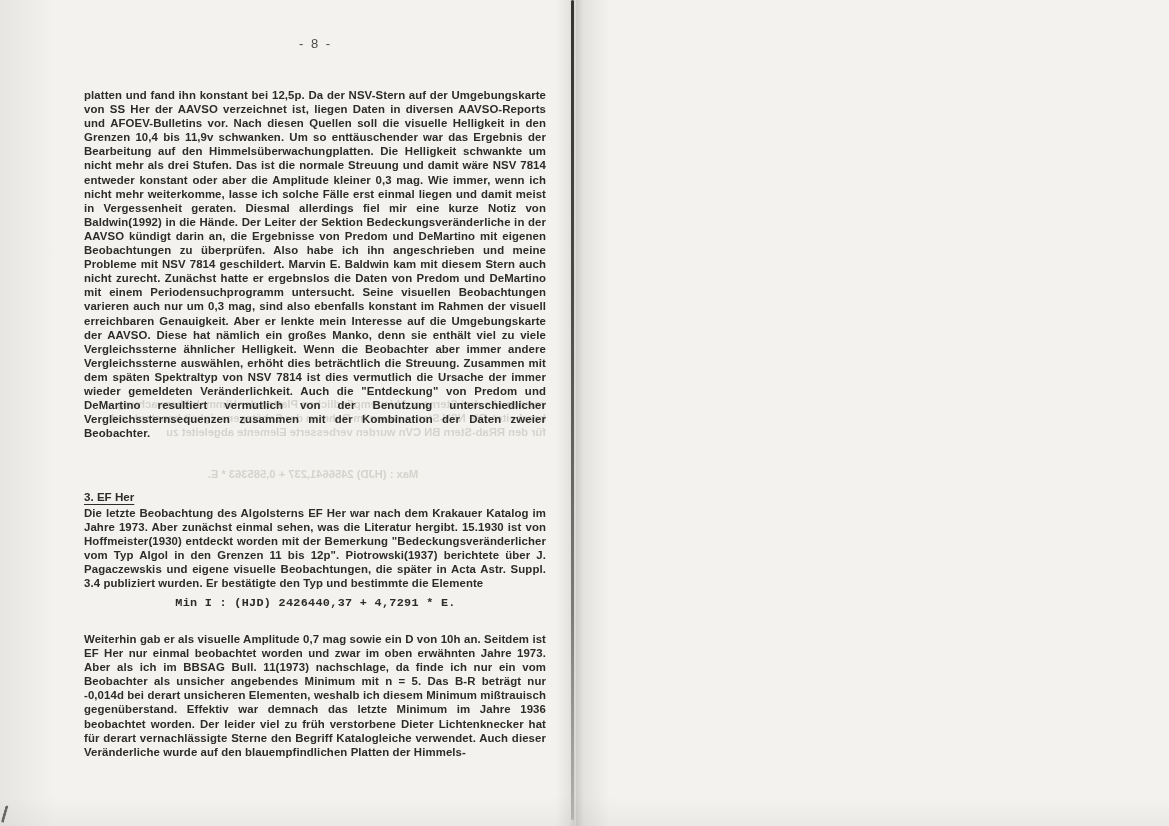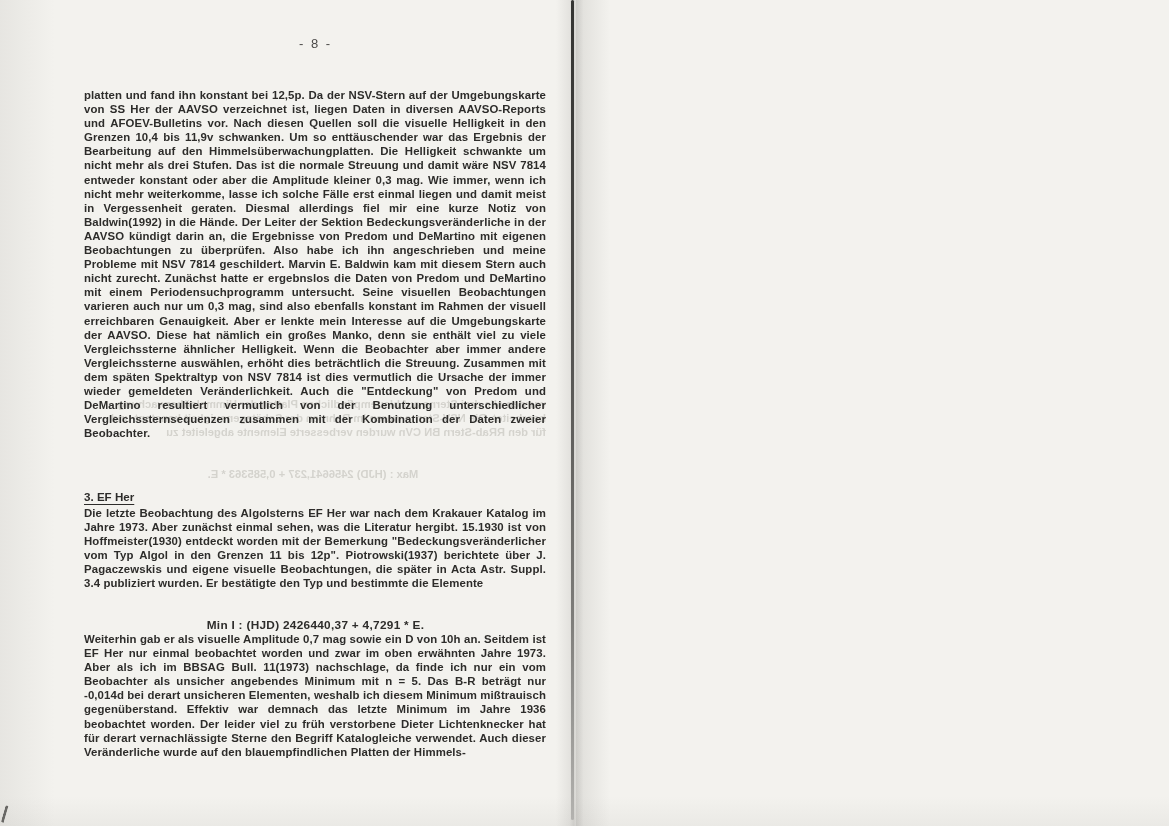--- a/index.html
+++ b/index.html
@@ -76,21 +76,21 @@
     <div class="ghost mirrored" style="left:80px; top:412px; width:466px;">bearbeitet. Die NSV-Sterne waren im Rahmen der Schätzgenauigkeit konstant und</div>
     <div class="ghost mirrored" style="left:80px; top:426px; width:466px;">für den RRab-Stern BN CVn wurden verbesserte Elemente abgeleitet zu</div>
     <div class="ghost mirrored" style="left:80px; top:468px; width:466px; text-align:center;">Max : (HJD) 2456641,237 + 0,585363 * E.</div>
 
     <div class="para" style="left:84px; top:88px;">platten und fand ihn konstant bei 12,5p. Da der NSV-Stern auf der Umgebungskarte von SS Her der AAVSO verzeichnet ist, liegen Daten in diversen AAVSO-Reports und AFOEV-Bulletins vor. Nach diesen Quellen soll die visuelle Helligkeit in den Grenzen 10,4 bis 11,9v schwanken. Um so enttäuschender war das Ergebnis der Bearbeitung auf den Himmelsüberwachungplatten. Die Helligkeit schwankte um nicht mehr als drei Stufen. Das ist die normale Streuung und damit wäre NSV 7814 entweder konstant oder aber die Amplitude kleiner 0,3 mag. Wie immer, wenn ich nicht mehr weiterkomme, lasse ich solche Fälle erst einmal liegen und damit meist in Vergessenheit geraten. Diesmal allerdings fiel mir eine kurze Notiz von Baldwin(1992) in die Hände. Der Leiter der Sektion Bedeckungsveränderliche in der AAVSO kündigt darin an, die Ergebnisse von Predom und DeMartino mit eigenen Beobachtungen zu überprüfen. Also habe ich ihn angeschrieben und meine Probleme mit NSV 7814 geschildert. Marvin E. Baldwin kam mit diesem Stern auch nicht zurecht. Zunächst hatte er ergebnslos die Daten von Predom und DeMartino mit einem Periodensuchprogramm untersucht. Seine visuellen Beobachtungen varieren auch nur um 0,3 mag, sind also ebenfalls konstant im Rahmen der visuell erreichbaren Genauigkeit. Aber er lenkte mein Interesse auf die Umgebungskarte der AAVSO. Diese hat nämlich ein großes Manko, denn sie enthält viel zu viele Vergleichssterne ähnlicher Helligkeit. Wenn die Beobachter aber immer andere Vergleichssterne auswählen, erhöht dies beträchtlich die Streuung. Zusammen mit dem späten Spektraltyp von NSV 7814 ist dies vermutlich die Ursache der immer wieder gemeldeten Veränderlichkeit. Auch die "Entdeckung" von Predom und DeMartino resultiert vermutlich von der Benutzung unterschiedlicher Vergleichssternsequenzen zusammen mit der Kombination der Daten zweier Beobachter.</div>
 
     <div class="heading" style="left:84px; top:490px;">3. EF Her</div>
 
     <div class="para" style="left:84px; top:506px;">Die letzte Beobachtung des Algolsterns EF Her war nach dem Krakauer Katalog im Jahre 1973. Aber zunächst einmal sehen, was die Literatur hergibt. 15.1930 ist von Hoffmeister(1930) entdeckt worden mit der Bemerkung "Bedeckungsveränderlicher vom Typ Algol in den Grenzen 11 bis 12p". Piotrowski(1937) berichtete über J. Pagaczewskis und eigene visuelle Beobachtungen, die später in Acta Astr. Suppl. 3.4 publiziert wurden. Er bestätigte den Typ und bestimmte die Elemente</div>
 
-    <div class="formula" style="left:84px; top:618px;">Min I : (HJD) 2426440,37  +  4,7291 * E.</div>
+    <div class="formula" style="left:84px; top:596px;font-family:Liberation Mono, monospace;">Min I : (HJD) 2426440,37  +  4,7291 * E.</div>
 
     <div class="para" style="left:84px; top:632px;">Weiterhin gab er als visuelle Amplitude 0,7 mag sowie ein D von 10h an. Seitdem ist EF Her nur einmal beobachtet worden und zwar im oben erwähnten Jahre 1973. Aber als ich im BBSAG Bull. 11(1973) nachschlage, da finde ich nur ein vom Beobachter als unsicher angebendes Minimum mit n = 5. Das B-R beträgt nur -0,014d bei derart unsicheren Elementen, weshalb ich diesem Minimum mißtrauisch gegenüberstand. Effektiv war demnach das letzte Minimum im Jahre 1936 beobachtet worden. Der leider viel zu früh verstorbene Dieter Lichtenknecker hat für derart vernachlässigte Sterne den Begriff Katalogleiche verwendet. Auch dieser Veränderliche wurde auf den blauempfindlichen Platten der Himmels-</div>
   </div>
 
   <div class="gutter"></div>
   <div class="gutter-line"></div>
   <div class="edge-band"></div>
 
   <div class="page page-right">
 

